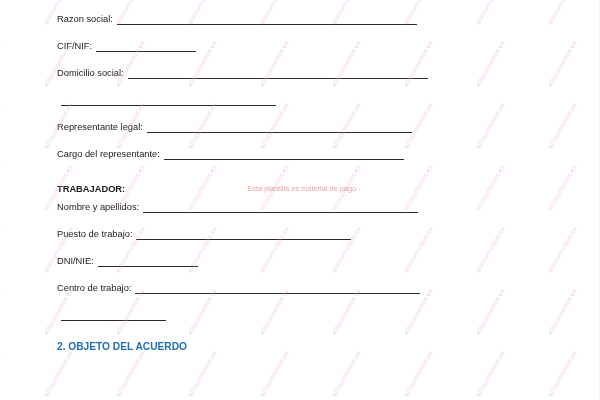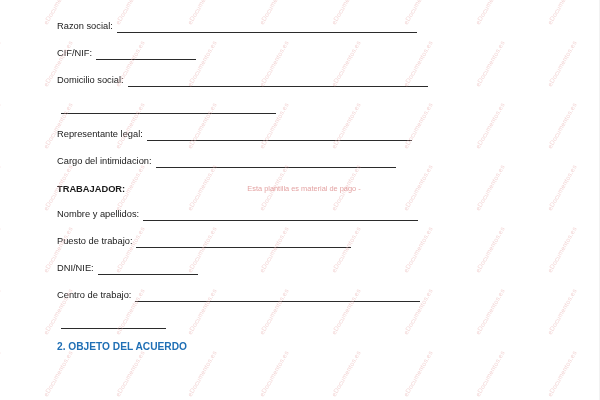--- a/index.html
+++ b/index.html
@@ -46,21 +46,21 @@
   .doc-body {
     position: absolute;
     left: 57px;
     top: 6px;
     width: 470px;
   }
 
   
   .field {
     display: flex;
-    align-items: flex-end;
+    align-items: center;
     height: 27px;
     font-size: 9.3px;
     color: #1a1a1a;
   }
   .field .lbl {
     white-space: nowrap;
     line-height: 12px;
     padding-bottom: 1px;
   }
   .field .rule {
@@ -144,21 +144,21 @@
     <div class="field">
       <span class="rule" style="width:215px"></span>
     </div>
 
     <div class="field">
       <span class="lbl">Representante legal:</span>
       <span class="rule" style="width:265px"></span>
     </div>
 
     <div class="field">
-      <span class="lbl">Cargo del intimidacion:</span>
+      <span class="lbl">Cargo del representante:</span>
       <span class="rule" style="width:240px"></span>
     </div>
 
     <div class="section-head">TRABAJADOR:</div>
 
     <div class="field">
       <span class="lbl">Nombre y apellidos:</span>
       <span class="rule" style="width:275px"></span>
     </div>
 

